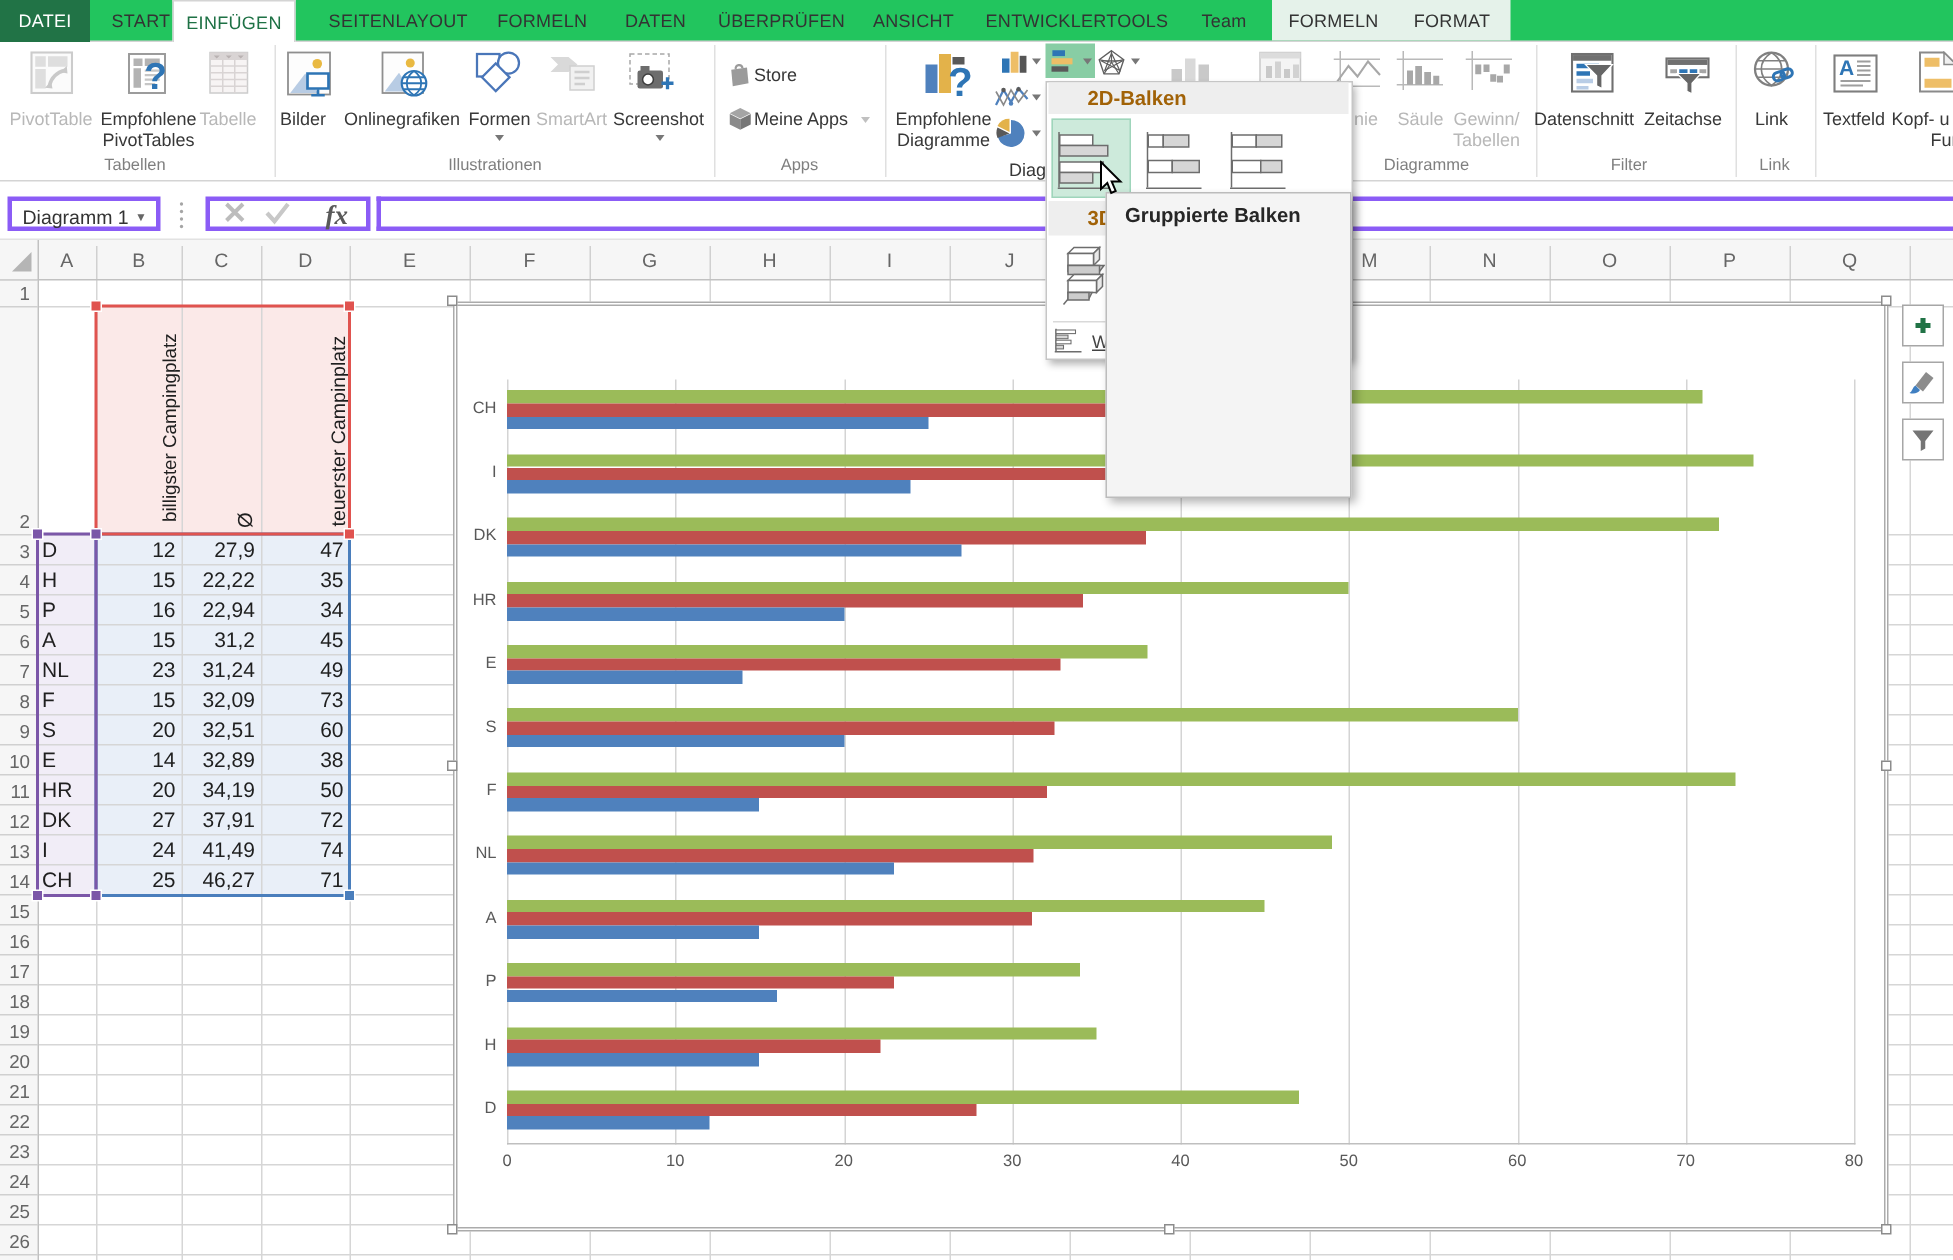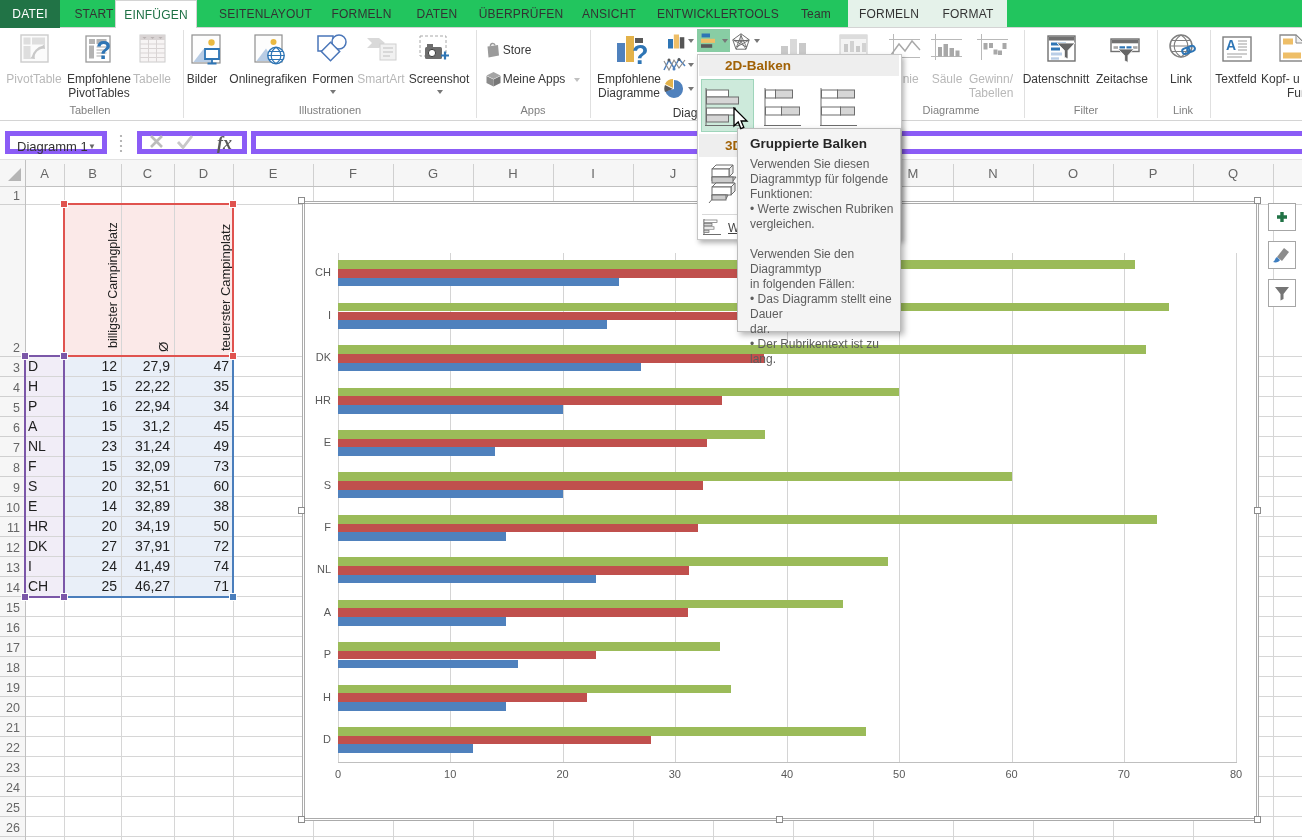--- a/index.html
+++ b/index.html
@@ -17,21 +17,21 @@
 #ribbon{position:absolute;left:0;top:28px;width:1302px;height:93px;background:#fff;z-index:29;}
 #ribbon .bline{position:absolute;left:0;bottom:0;width:100%;height:1px;background:#d4d4d4;}
 .gsep{position:absolute;top:2px;height:88px;width:1px;background:#e0e0e0;}
 .glab{position:absolute;top:76px;height:14px;font-size:11px;color:#7f7f7f;text-align:center;}
 .blab{position:absolute;font-size:12px;color:#383838;text-align:center;line-height:14px;white-space:nowrap;}
 .blab.dis{color:#b8b8b8;}
 .dd{position:absolute;width:0;height:0;border-left:3.5px solid transparent;border-right:3.5px solid transparent;border-top:4px solid #777;}
 .dd.dis{border-top-color:#c0c0c0;}
 
 #fbar{position:absolute;left:0;top:121px;width:1302px;height:39px;background:#fff;z-index:28;border-bottom:1px solid #e2e2e2;}
-.fbox{position:absolute;background:#fff;border:5px solid #8b5cf6;}
+.fbox{position:absolute;background:#fff;border:3px solid #8b5cf6;}
 
 #sheet{position:absolute;left:0;top:160px;width:1302px;height:680px;z-index:1;background:#fff;}
 #sheet svg{position:absolute;left:0;top:0;}
 
 #chart{position:absolute;left:302px;top:201px;width:957px;height:620px;background:#fff;border:1px solid #ababab;z-index:5;}
 #chart .inner{position:absolute;inset:1px;border:1px solid #ababab;}
 .hdl{position:absolute;width:7px;height:7px;background:#fff;border:1px solid #8c8c8c;z-index:7;}
 .cgl{position:absolute;top:51px;height:510px;width:1px;background:#d4d4d4;}
 .bar{position:absolute;left:35px;height:8.7px;}
 .bg{background:#9bbb59;}
@@ -644,18 +644,17 @@
 <rect x="1" y="1" width="13" height="2.4" fill="#fff" stroke="#6d6d6d" stroke-width=".7"></rect>
 <rect x="1" y="4.4" width="8" height="2.4" fill="#d6d6d6" stroke="#6d6d6d" stroke-width=".7"></rect>
 <rect x="1" y="7.8" width="10" height="2.4" fill="#fff" stroke="#6d6d6d" stroke-width=".7"></rect>
 <rect x="1" y="11.2" width="5" height="2.4" fill="#d6d6d6" stroke="#6d6d6d" stroke-width=".7"></rect>
 </svg>
 <div class="abs" style="left:30px;top:166px;font-size:12px;color:#444;white-space:nowrap;"><span style="text-decoration:underline">W</span>eitere Balkendiagramme...</div>
 </div>
 
 <div id="tip">
   <div style="position:absolute;left:12px;top:7px;"><b>Gruppierte Balken</b></div>
-  <div style="position:absolute;left:12px;top:28px;line-height:15px;">Verwenden Sie diesen<br>Diagrammtyp für folgende<br>Funktionen:<br>• Werte zwischen Rubriken<br>vergleichen.<br><br>Verwenden Sie den Diagrammtyp<br>in folgenden Fällen:<br>• Das Diagramm stellt eine Dauer<br>dar.<br>• Der Rubrikentext ist zu lang.</div>
 </div>
 
 <svg class="abs" style="left:732px;top:107px;z-index:50;" width="20" height="26">
     <path d="M2 1v18l4.2-4 2.6 6.6 3-1.3-2.7-6.3H15z" fill="#fff" stroke="#000" stroke-width="1.3"></path>
   </svg>
 
 </body></html>

